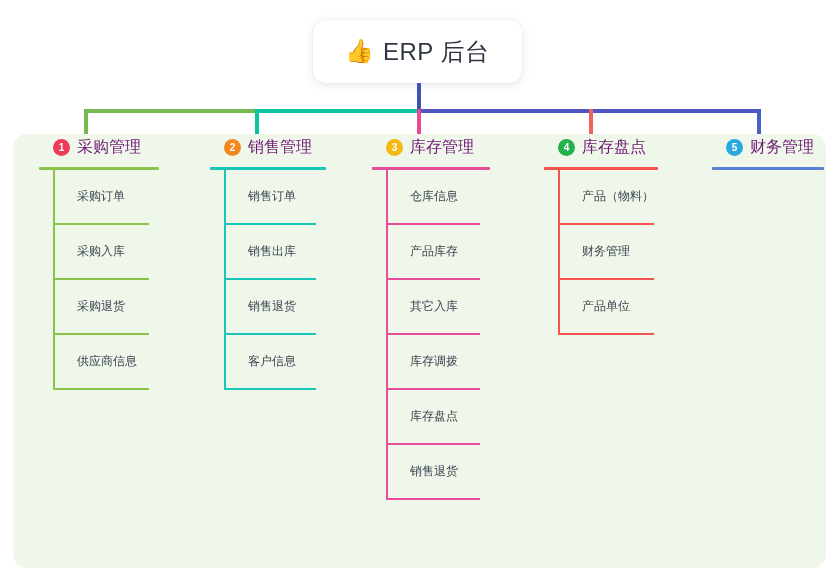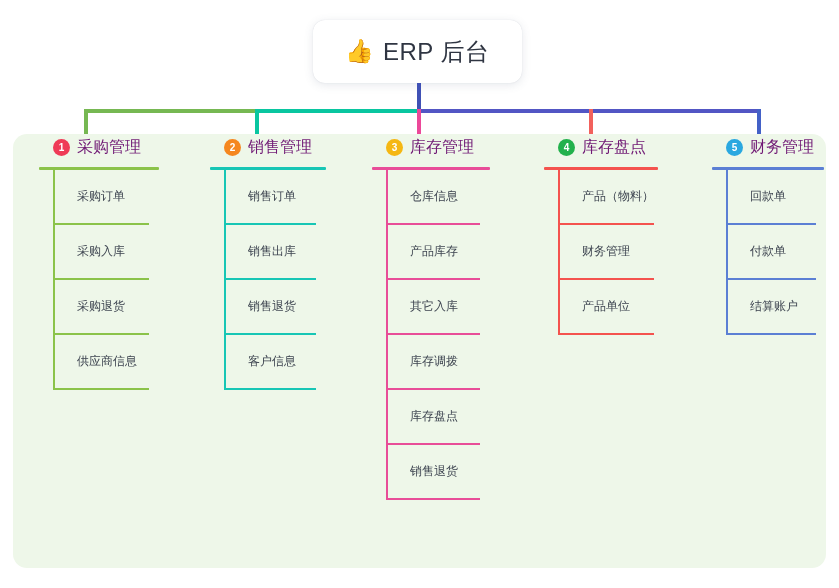--- a/index.html
+++ b/index.html
@@ -209,34 +209,17 @@
               <div class="rule" style="width: 96px; background: rgb(244, 83, 78);"></div>
             </div>
           </div>
         </div>
         <div class="col" style="left: 699px;">
           <div class="col-head">
             <span class="badge" style="background: rgb(42, 168, 224);">5</span>
             <span class="col-title">财务管理</span>
           </div>
           <div class="head-rule" style="width: 112px; background: rgb(91, 127, 212);"></div>
-          <div class="items" style="margin-left: 14px;">
-            <div class="item">
-              <div class="spine" style="background: rgb(91, 127, 212);"></div>
-              <div class="label">回款单</div>
-              <div class="rule" style="width: 90px; background: rgb(91, 127, 212);"></div>
-            </div>
-            <div class="item">
-              <div class="spine" style="background: rgb(91, 127, 212);"></div>
-              <div class="label">付款单</div>
-              <div class="rule" style="width: 90px; background: rgb(91, 127, 212);"></div>
-            </div>
-            <div class="item">
-              <div class="spine" style="background: rgb(91, 127, 212);"></div>
-              <div class="label">结算账户</div>
-              <div class="rule" style="width: 90px; background: rgb(91, 127, 212);"></div>
-            </div>
-          </div>
         </div>
       </div>
   </div>
 
 </div>
 
 </body></html>

